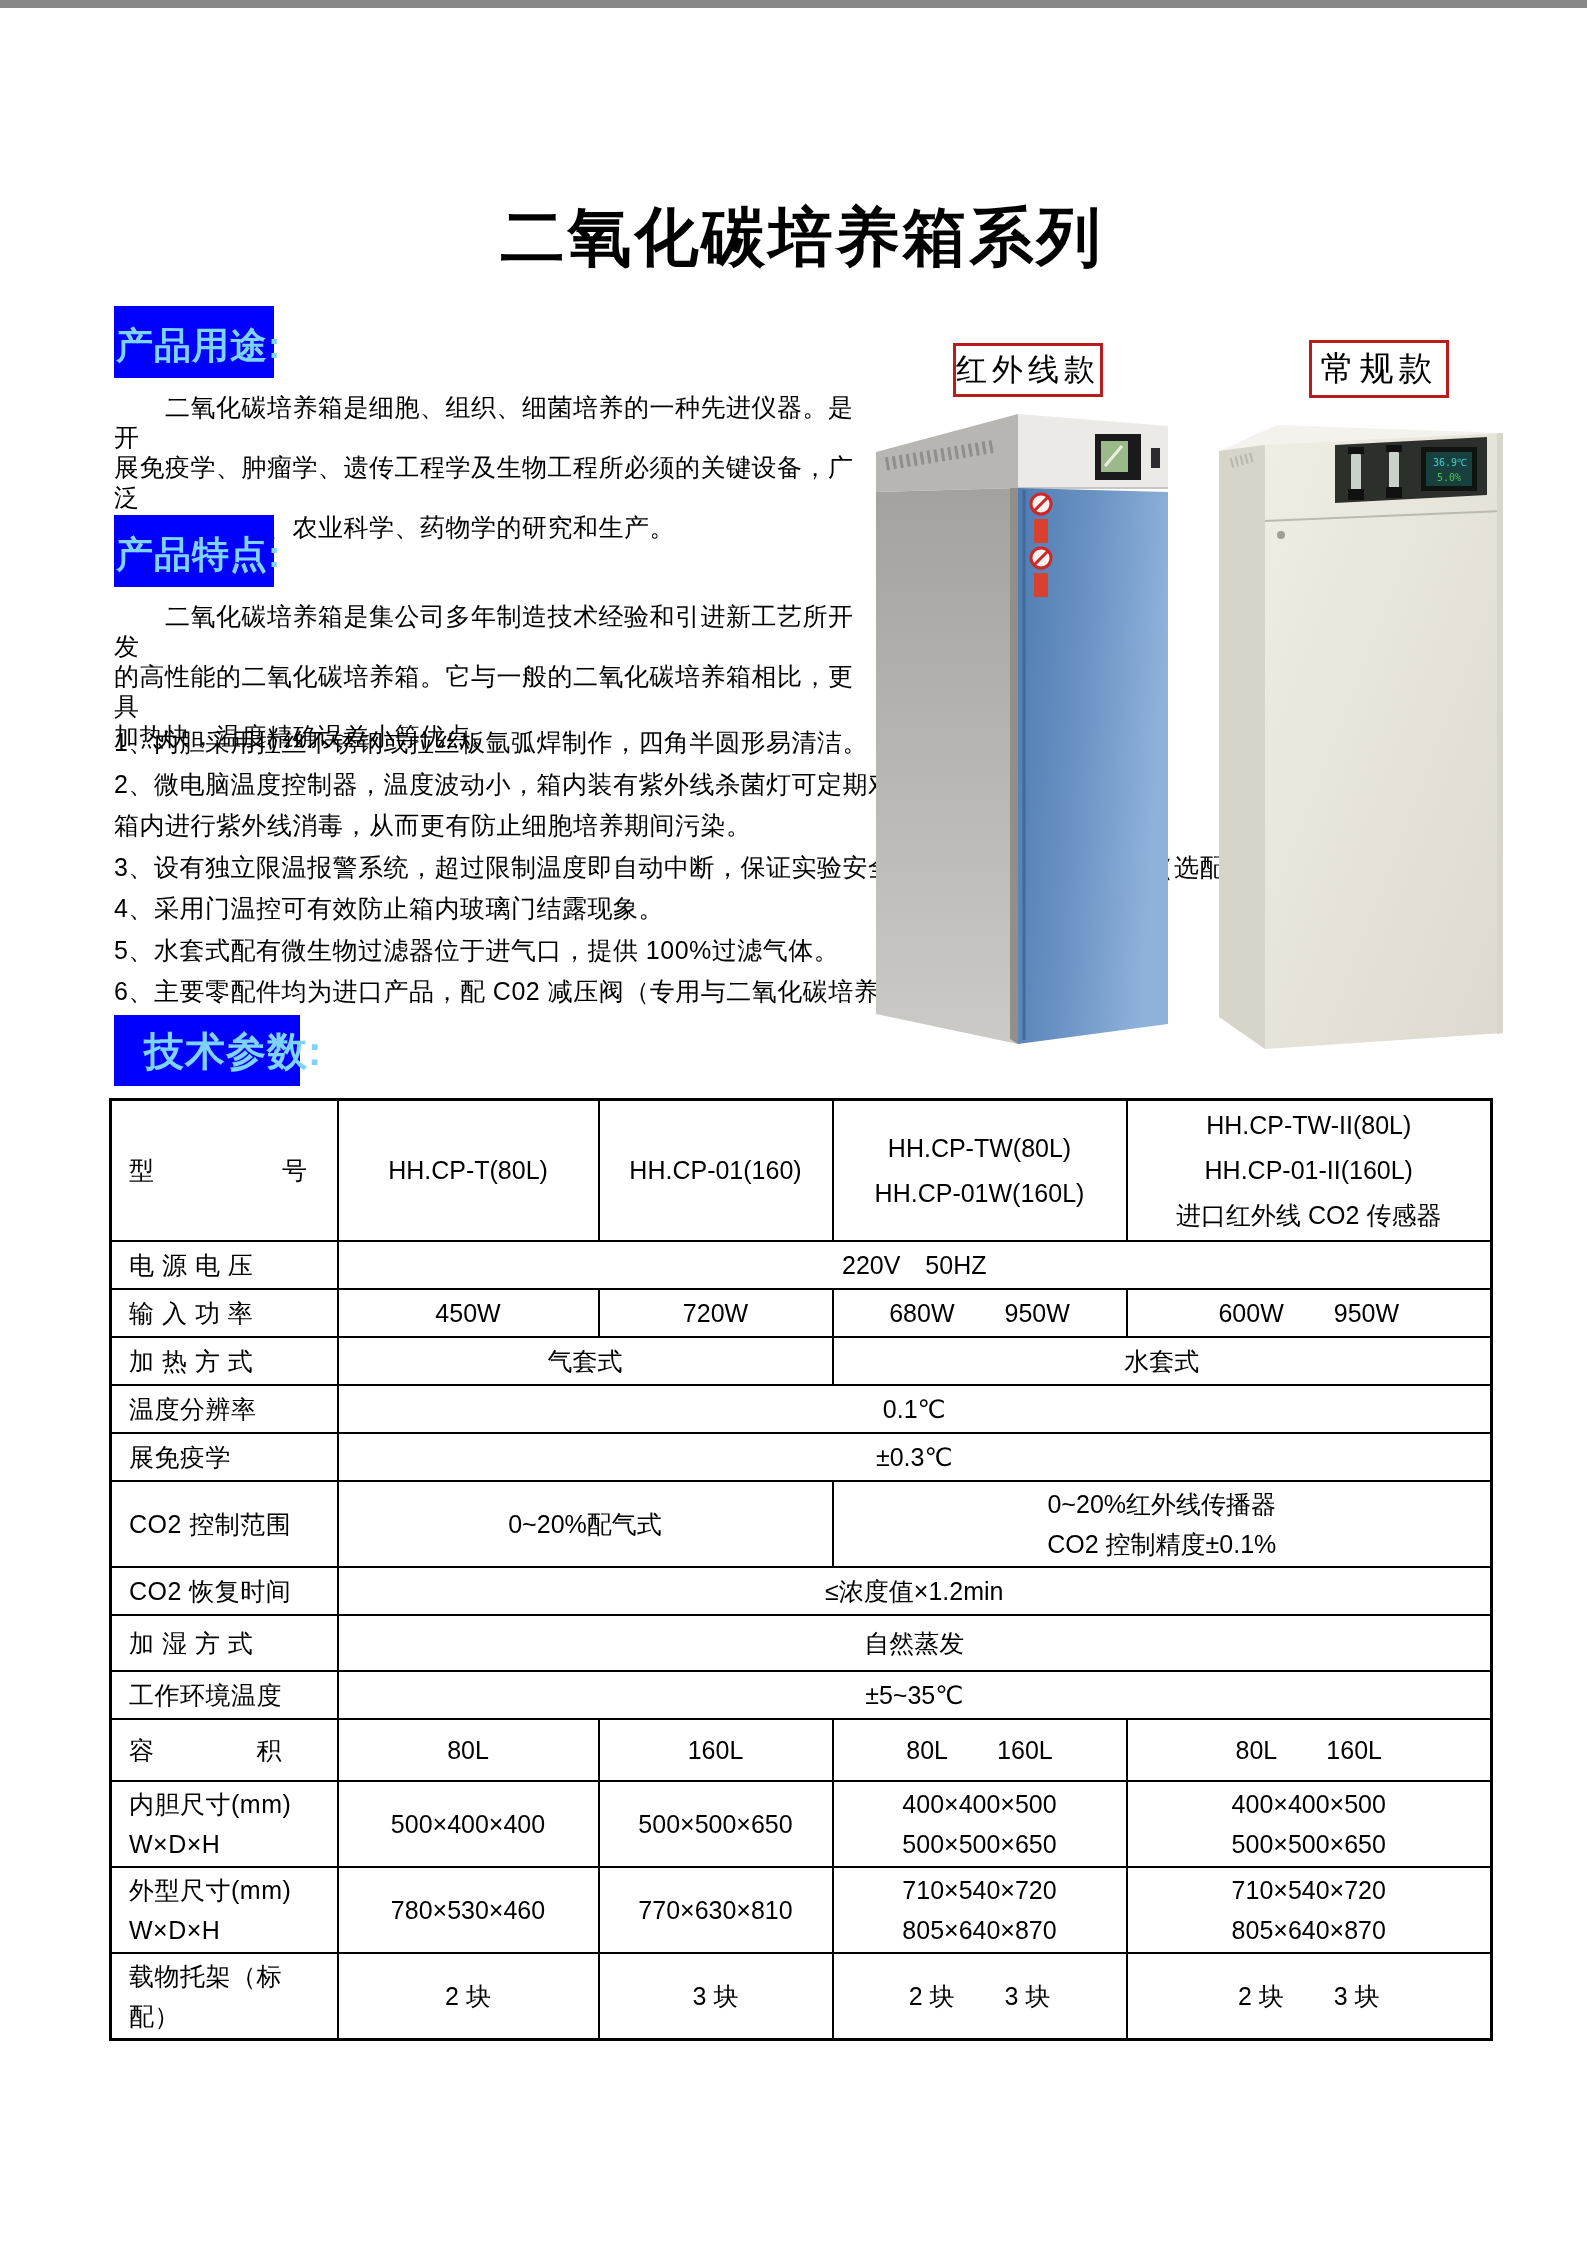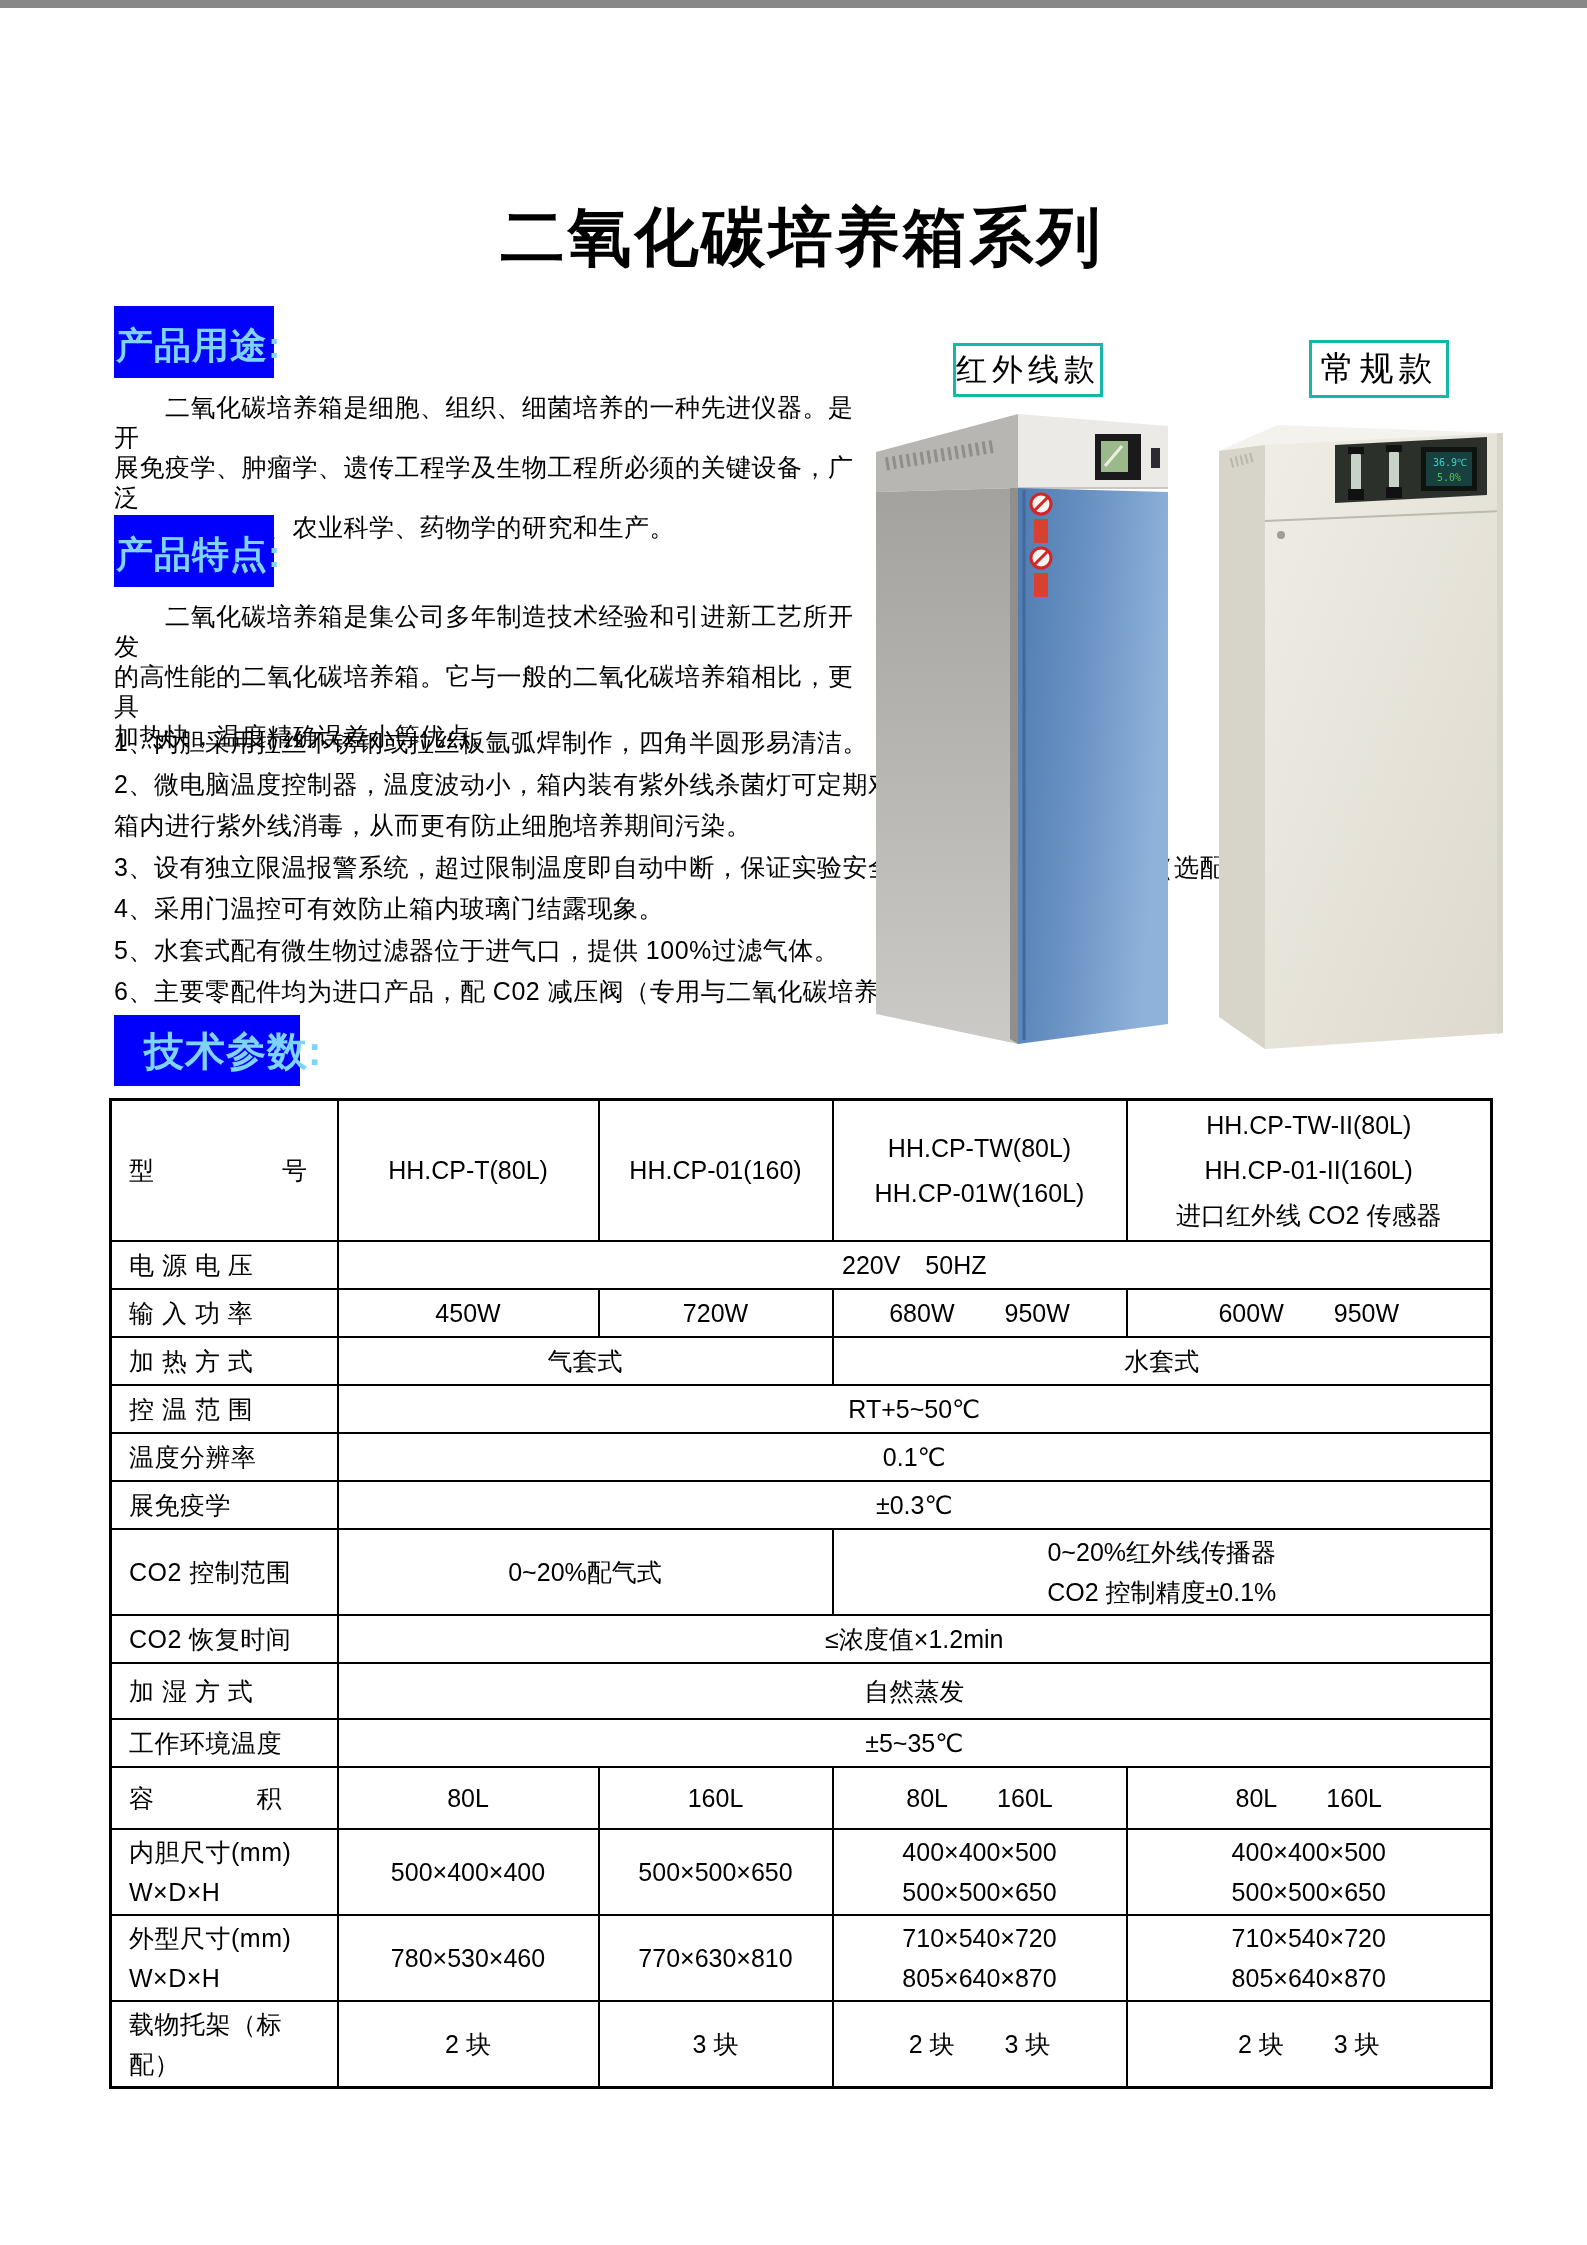--- a/index.html
+++ b/index.html
@@ -23,21 +23,21 @@
   .badge-features { top:507px; width:160px; height:72px; }
   .badge-specs    { top:1007px; width:186px; height:71px; font-size:40px;padding-left:30px; }
   .para {
     position:absolute; left:114px; font-size:25px; line-height:30px;
     white-space:pre-line; letter-spacing:0.5px;
   }
   .para-usage    { top:384px; width:745px; }
   .para-features { top:593px; width:750px; }
   .feature-items { top:714px; width:1400px; line-height:41.5px; }
   .photo-label {
-    position:absolute; border:3px solid #14b8a6; background:#fff; box-sizing:border-box;
+    position:absolute; border:3px solid #b91c1c; background:#fff; box-sizing:border-box;
     font-family:Liberation Serif, serif; font-size:31px;
     display:flex; align-items:center; justify-content:center;
     letter-spacing:5px; white-space:nowrap;
   }
   .label-infrared { left:953px;  top:335px; width:150px; height:54px; }
   .label-regular  { left:1309px; top:332px; width:140px; height:58px; font-size:34px; }
   .photo { position:absolute; }
   .photo-infrared { left:870px;  top:398px; }
   .photo-regular  { left:1205px; top:413px; }
   .spec-table-wrap { position:absolute; left:109px; top:1090px; width:1381px; }
@@ -176,24 +176,20 @@
         <td>720W</td>
         <td>680W　　950W</td>
         <td>600W　　950W</td>
       </tr>
       <tr style="height:48px">
         <td class="lbl">加 热 方 式</td>
         <td colspan="2">气套式</td>
         <td colspan="2">水套式</td>
       </tr>
       <tr style="height:48px">
-        <td class="lbl">控 温 范 围</td>
-        <td colspan="4">RT+5~50℃</td>
-      </tr>
-      <tr style="height:48px">
         <td class="lbl">温度分辨率</td>
         <td colspan="4">0.1℃</td>
       </tr>
       <tr style="height:48px">
         <td class="lbl">展免疫学</td>
         <td colspan="4">±0.3℃</td>
       </tr>
       <tr style="height:86px">
         <td class="lbl">CO2 控制范围</td>
         <td colspan="2">0~20%配气式</td>

